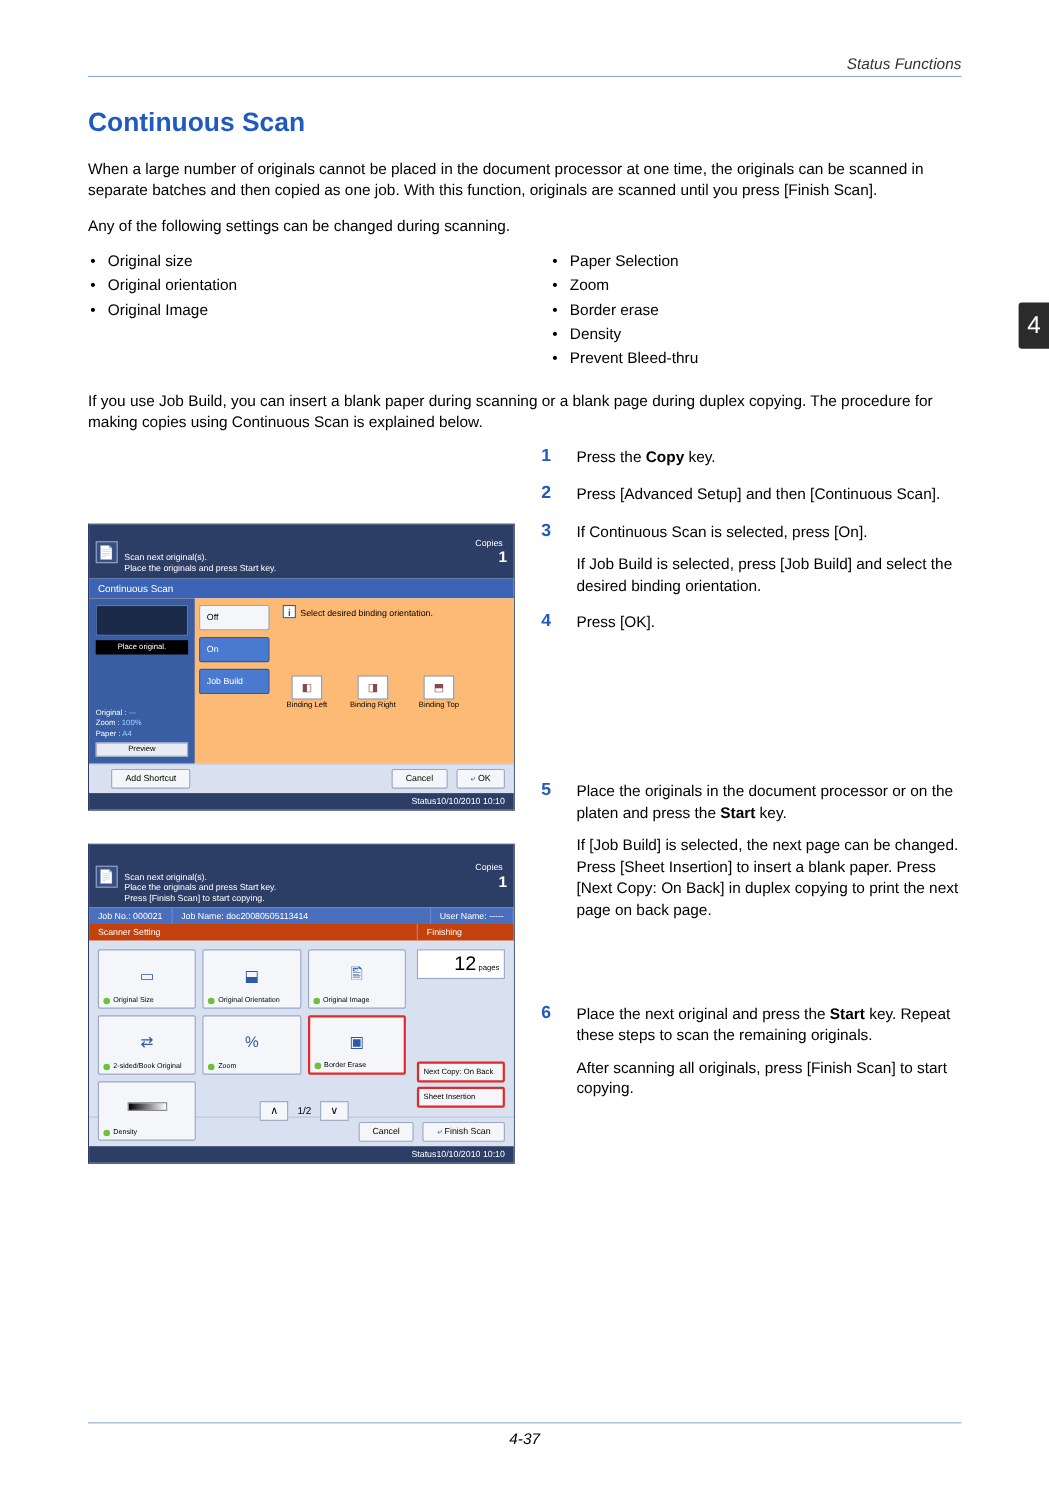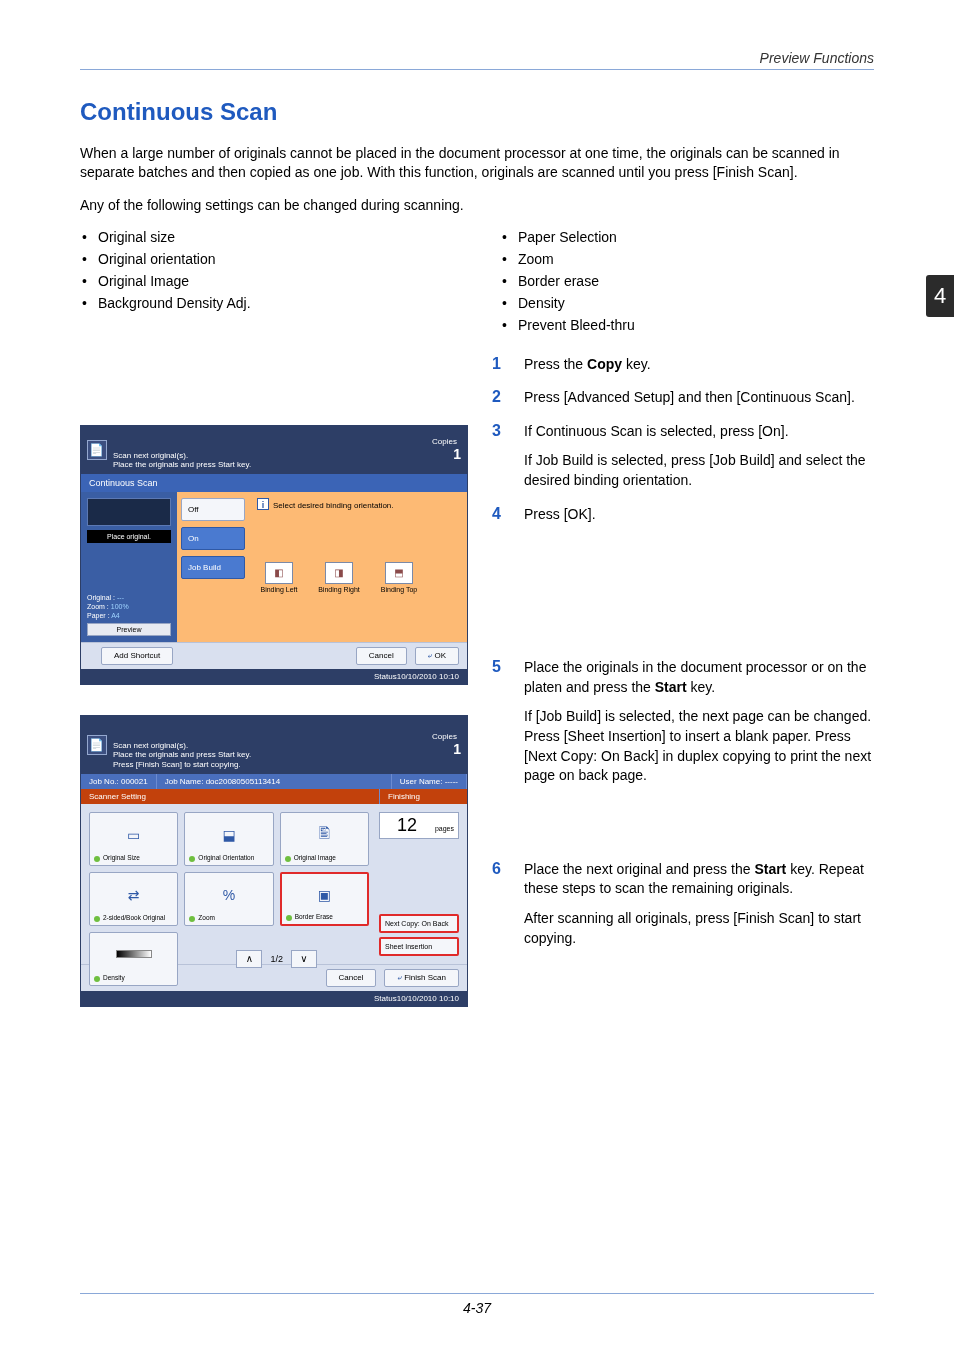--- a/index.html
+++ b/index.html
@@ -56,56 +56,56 @@
   .body2 { background:#d9e0ef; padding:8px; display:flex; gap:10px; color:#000; height:160px; }
   .grid2 { flex:1; display:grid; grid-template-columns: repeat(3, 1fr); grid-auto-rows: 54px; gap:6px; }
   .gbtn { background:#f4f6fa; border:1px solid #98a6c4; padding:3px 4px; font-size:7px; display:flex; flex-direction:column; border-radius:2px; }
   .gbtn.red { border:2px solid #e02a2a; }
   .gbtn .gico { flex:1; display:flex; align-items:center; justify-content:center; font-size:14px; color:#2f59a6; }
   .gbtn .glab { font-size:6.5px; line-height:1.1; }
   .gbtn .gdot { width:6px; height:6px; border-radius:50%; background:#6fbf3f; display:inline-block; margin-right:3px; vertical-align:middle; }
   .nav2 { grid-column: 1 / span 3; display:flex; align-items:center; justify-content:center; gap:8px; }
   .nav2 .nbtn { width:26px; height:18px; background:#f4f6fa; border:1px solid #98a6c4; display:flex; align-items:center; justify-content:center; font-size:10px; }
   .rightcol2 { width:80px; font-size:7px; display:flex; flex-direction:column; }
-  .pages-box { border:1px solid #98a6c4; background:#fff; padding:2px 4px; display:flex; align-items:baseline; justify-content:flex-end; gap:18px; margin-bottom:auto; }
+  .pages-box { border:1px solid #98a6c4; background:#fff; padding:2px 4px; display:flex; align-items:baseline; justify-content:flex-end; gap:2px; margin-bottom:auto; }
   .pages-num { font-size:18px; font-weight:normal; }
   .pages-lab { font-size:7px; }
   .rbtn { background:#f4f6fa; border:1px solid #98a6c4; padding:4px; font-size:7px; margin-top:4px; text-align:left; border-radius:2px; }
   .rbtn.red { border:2px solid #e02a2a; }
   .footer2 { background:#d9e0ef; padding:4px 8px; display:flex; justify-content:flex-end; gap:8px; color:#000; border-top:1px solid #b8c2d8; }
   .dens-strip { width:36px; height:8px; background:linear-gradient(to right,#000,#fff); border:1px solid #888; margin-bottom:2px; }
 </style>
 </head>
 <body>
 
 <div class="page">
-  <div class="running-head">Preview Functions</div>
+  <div class="running-head">Status Functions</div>
   <div class="chapter-tab">4</div>
 
   <h1 class="section-title">Continuous Scan</h1>
 
   <p class="body">When a large number of originals cannot be placed in the document processor at one time, the originals can be scanned in separate batches and then copied as one job. With this function, originals are scanned until you press [Finish Scan].</p>
   <p class="body">Any of the following settings can be changed during scanning.</p>
 
   <div class="two-col-lists">
     <ul class="bullet" style="width:380px;">
       <li>Original size</li>
       <li>Original orientation</li>
       <li>Original Image</li>
-      <li>Background Density Adj.</li>
     </ul>
     <ul class="bullet">
       <li>Paper Selection</li>
       <li>Zoom</li>
       <li>Border erase</li>
       <li>Density</li>
       <li>Prevent Bleed-thru</li>
     </ul>
   </div>
 
+  <p class="body">If you use Job Build, you can insert a blank paper during scanning or a blank page during duplex copying. The procedure for making copies using Continuous Scan is explained below.</p>
 
   <div class="steps-wrap">
     <div class="screenshots-col">
       <div style="height:70px;"></div>
 
       <div class="panel">
         <div class="header">
           <div class="hicon">📄</div>
           <div class="htxt">
             <div>Scan next original(s).</div>

